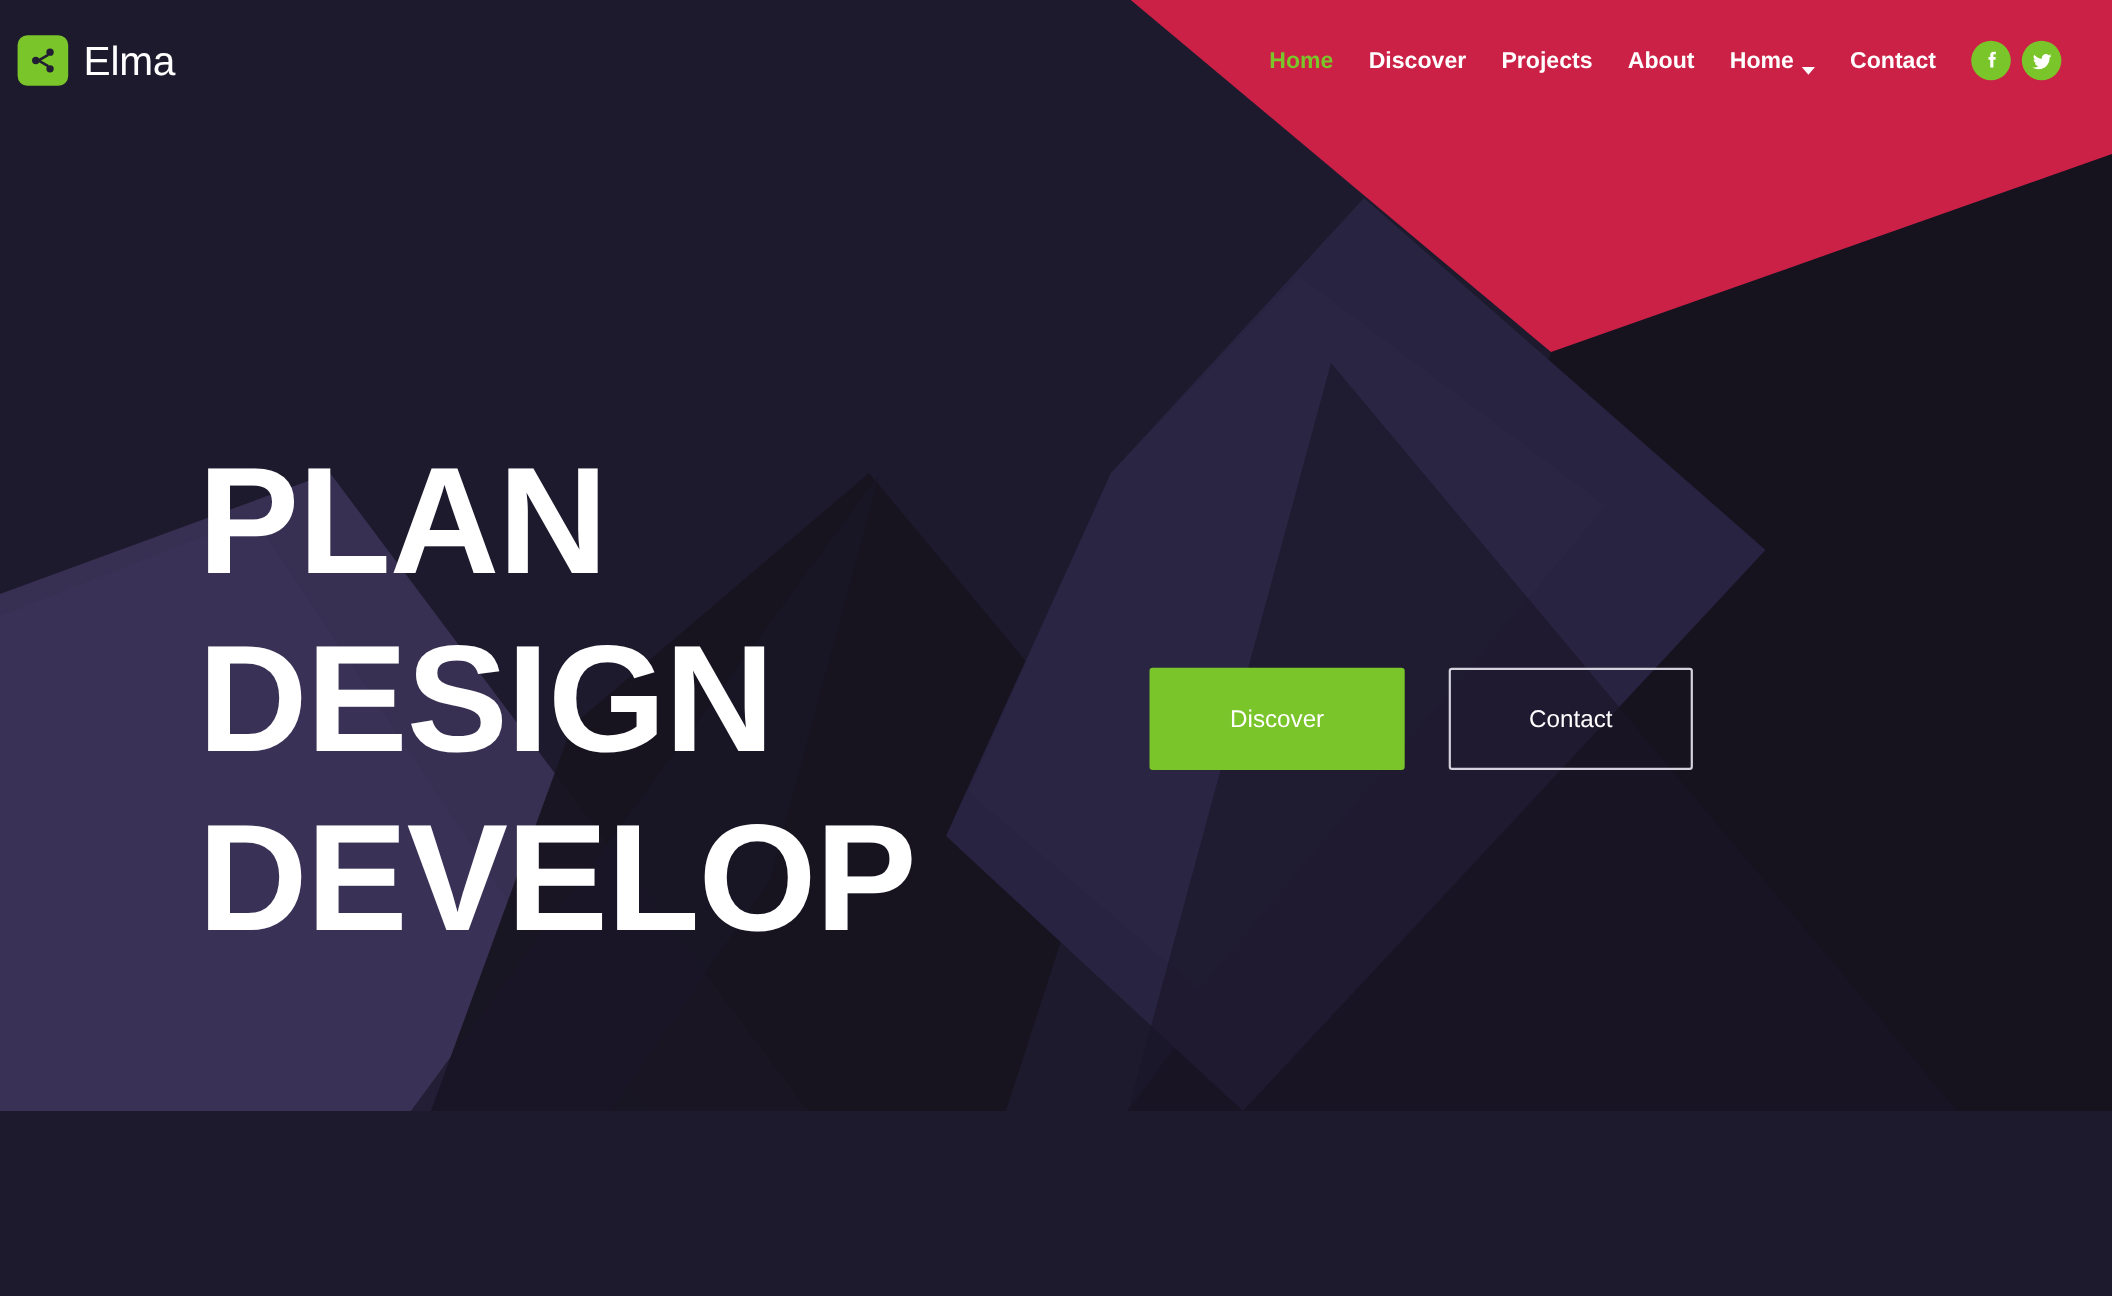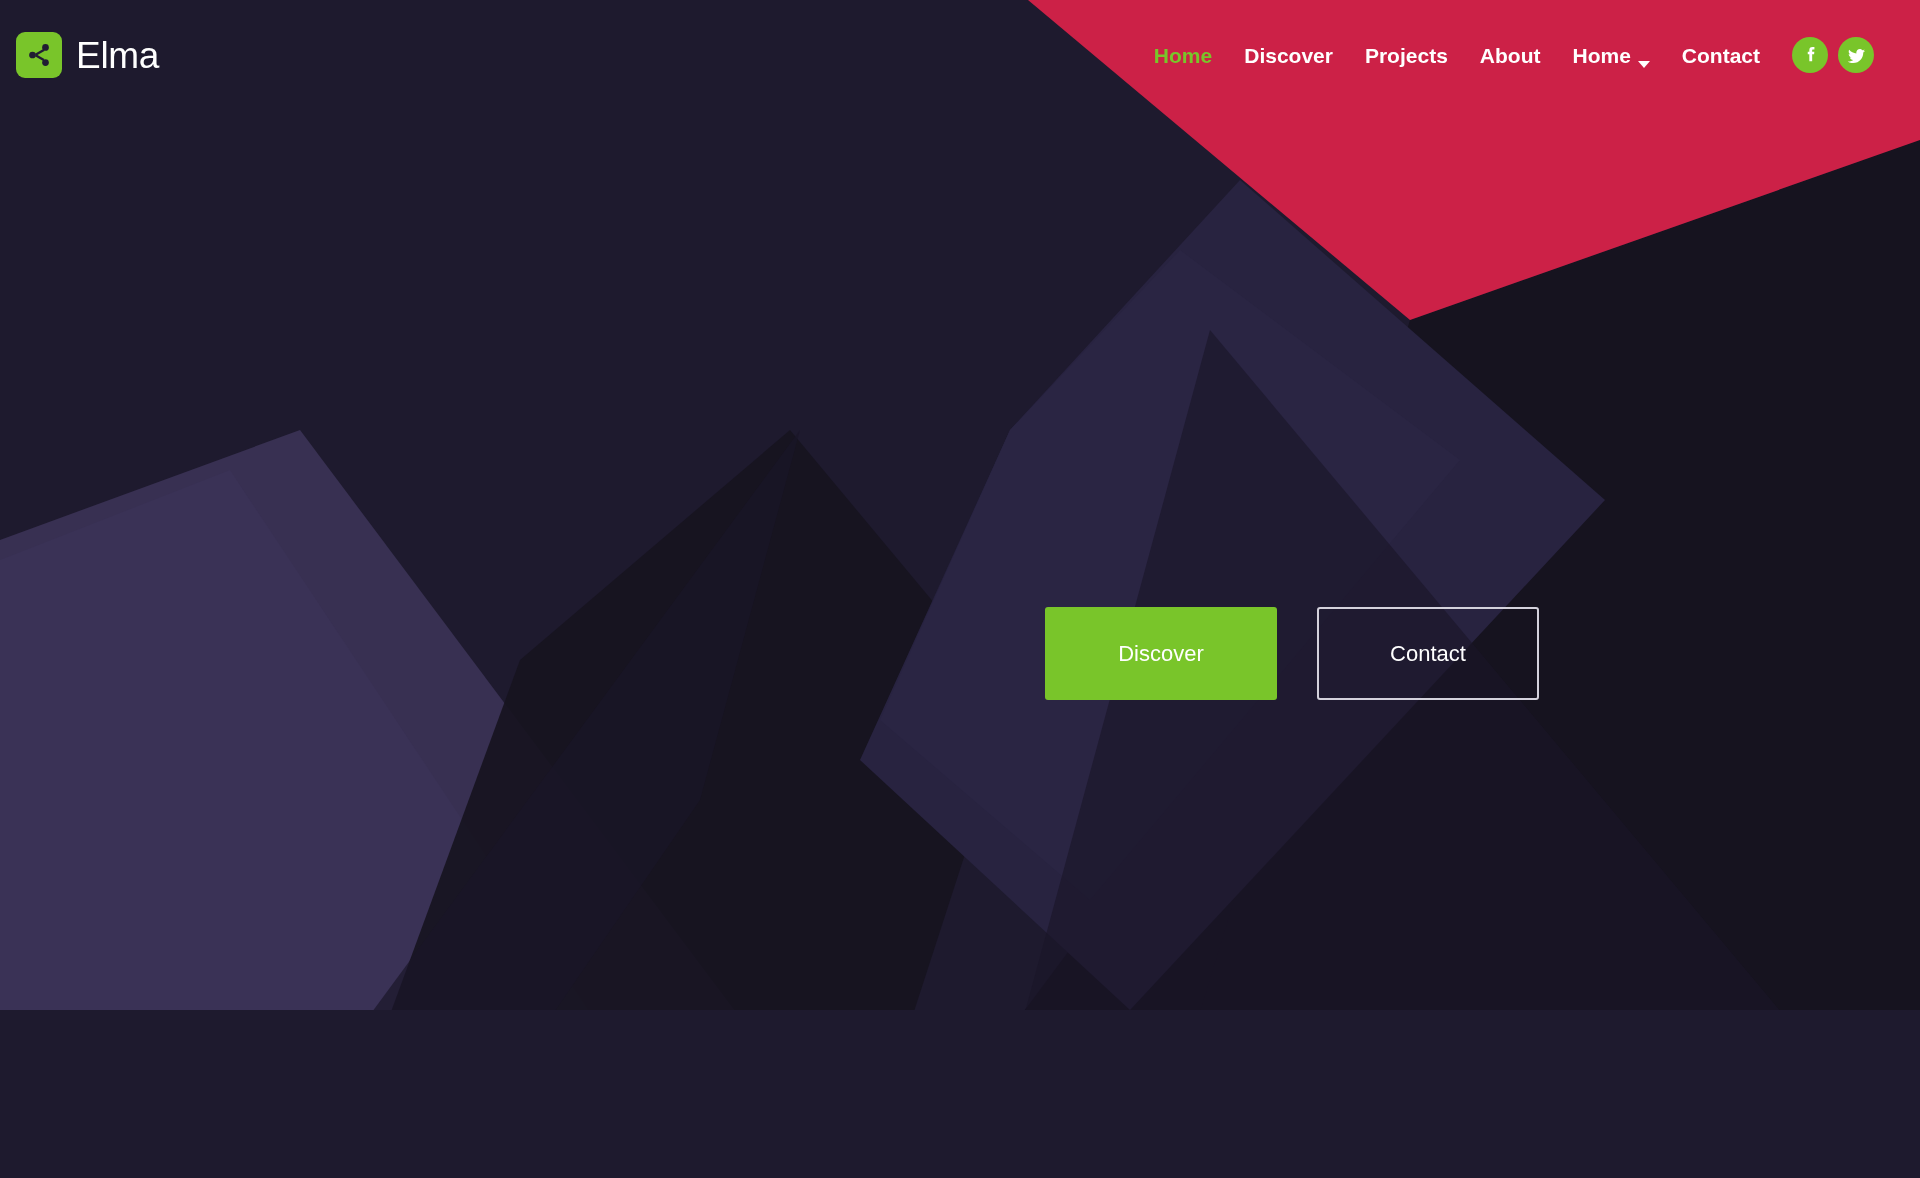--- a/index.html
+++ b/index.html
@@ -242,20 +242,25 @@
             <path fill="#ffffff" d="M21.8 6.6c-.7.3-1.5.5-2.3.6.8-.5 1.4-1.3 1.7-2.2-.8.5-1.6.8-2.5 1-.7-.8-1.8-1.3-2.9-1.3-2.2 0-4 1.8-4 4 0 .3 0 .6.1.9-3.3-.2-6.3-1.8-8.2-4.2-.4.6-.6 1.3-.6 2.1 0 1.4.7 2.6 1.8 3.3-.7 0-1.3-.2-1.8-.5v.1c0 1.9 1.4 3.5 3.2 3.9-.3.1-.7.1-1.1.1-.3 0-.5 0-.8-.1.5 1.6 2 2.7 3.7 2.8-1.4 1.1-3.1 1.7-5 1.7H2c1.8 1.1 3.9 1.8 6.2 1.8 7.4 0 11.5-6.1 11.5-11.5v-.5c.8-.6 1.5-1.3 2.1-2.1z"></path>
           </svg>
         </a>
       </span>
     </nav>
 
   </header>
 
   <section class="hero">
 
+    <h1 class="hero-heading">
+      <span class="line">PLAN</span>
+      <span class="line">DESIGN</span>
+      <span class="line">DEVELOP</span>
+    </h1>
 
     <div class="hero-actions">
       <button class="btn btn-primary" type="button">Discover</button>
       <button class="btn btn-outline" type="button">Contact</button>
     </div>
 
   </section>
 
 </div>
 

